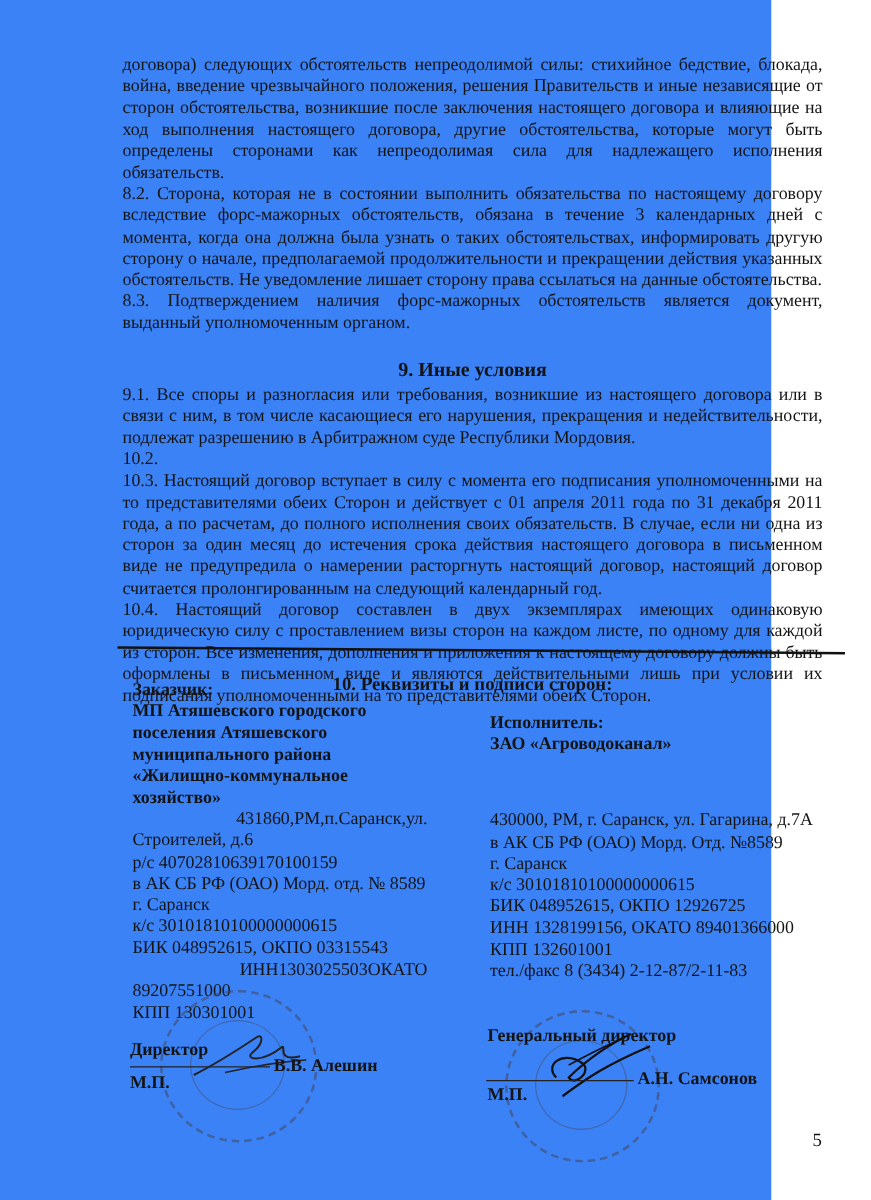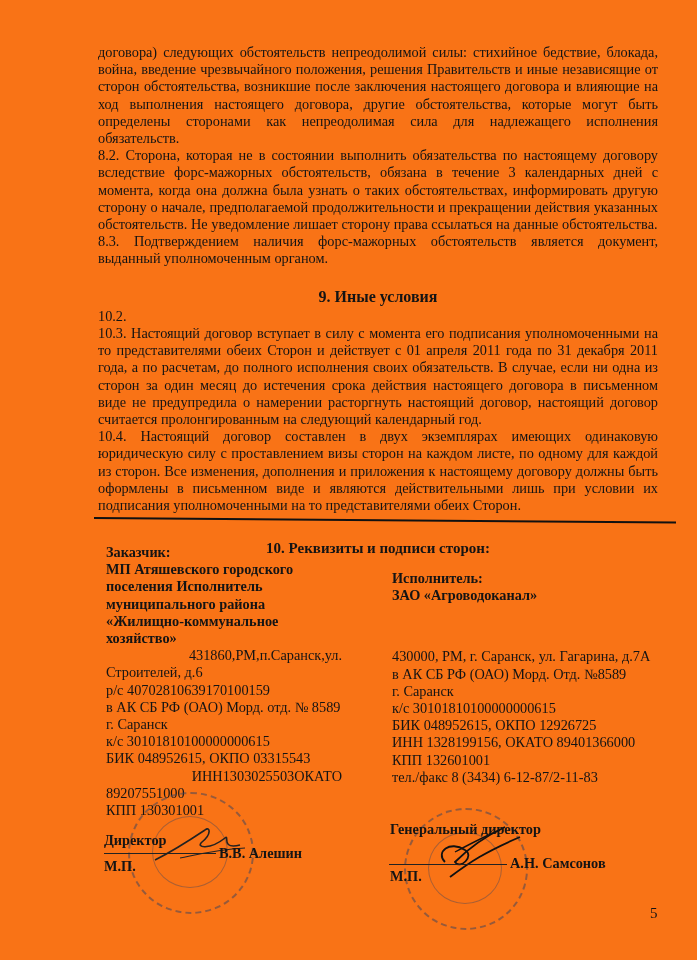--- a/index.html
+++ b/index.html
@@ -1,20 +1,20 @@
 <!DOCTYPE html>
 <html><head>
 <meta charset="utf-8">
 <style>
   html, body { margin: 0; padding: 0; }
   body {
     width: 697px; height: 960px; background: #ffffff; position: relative; overflow: hidden;
     font-family: "Liberation Serif", "DejaVu Serif", serif; color: #141414;
   }
-  .page { position: absolute; left: 0; top: 0; width: 697px; height: 960px; background: #f97316; }
+  .page { position: absolute; left: 0; top: 0; width: 617px; height: 960px; background: #3b82f6; }
   .body-text {
     position: absolute; left: 98px; top: 44px; width: 560px;
     font-size: 14.3px; line-height: 17.2px; text-align: justify;
   }
   .para { margin: 0; }
   .section-heading {
     text-align: center; font-weight: bold; margin: 20px 0 3px 0; font-size: 16px;
   }
   .divider {
     position: absolute; left: 94px; top: 517px; width: 582px; height: 2px;
@@ -47,33 +47,34 @@
 <body>
 
 <div class="page">
 
   <div class="body-text">
     <p class="para">договора) следующих обстоятельств непреодолимой силы: стихийное бедствие, блокада, война, введение чрезвычайного положения, решения Правительств и иные независящие от сторон обстоятельства, возникшие после заключения  настоящего договора и влияющие на ход выполнения настоящего договора, другие обстоятельства, которые могут быть определены сторонами как непреодолимая сила для надлежащего исполнения обязательств.</p>
     <p class="para">8.2. Сторона, которая не в состоянии выполнить обязательства по настоящему договору вследствие форс-мажорных обстоятельств, обязана в течение 3 календарных дней с момента, когда она должна была узнать о таких обстоятельствах, информировать другую сторону о начале, предполагаемой продолжительности и прекращении действия указанных обстоятельств. Не уведомление лишает сторону права ссылаться на данные обстоятельства.</p>
     <p class="para">8.3. Подтверждением наличия форс-мажорных обстоятельств является документ, выданный уполномоченным органом.</p>
 
     <div class="section-heading">9. Иные условия</div>
+    <p class="para">9.1. Все споры и разногласия или требования, возникшие из настоящего договора или в связи с ним, в том числе касающиеся его нарушения, прекращения и недействительности, подлежат разрешению в Арбитражном суде Республики Мордовия.</p>
     <p class="para">10.2.</p>
     <p class="para">10.3. Настоящий договор вступает в силу с момента его подписания уполномоченными на то представителями обеих Сторон и действует с 01 апреля 2011 года по 31 декабря 2011 года, а по расчетам, до полного исполнения своих обязательств. В случае, если ни одна из сторон за один месяц до истечения срока действия настоящего договора в письменном виде не предупредила о намерении расторгнуть настоящий договор, настоящий договор считается пролонгированным на следующий календарный год.</p>
     <p class="para">10.4. Настоящий договор составлен в двух экземплярах имеющих одинаковую юридическую силу с проставлением визы сторон на каждом листе, по одному для каждой из сторон. Все изменения, дополнения и приложения к настоящему договору должны быть оформлены в письменном виде и являются действительными лишь при условии их подписания уполномоченными на то представителями обеих Сторон.</p>
   </div>
 
   <div class="divider"></div>
 
   <div class="req-heading">10. Реквизиты и подписи сторон:</div>
 
   <div class="col col-left">
     <div class="bold">Заказчик:</div>
     <div class="bold">МП Атяшевского городского</div>
-    <div class="bold">поселения Исполнитель</div>
+    <div class="bold">поселения Атяшевского</div>
     <div class="bold">муниципального района</div>
     <div class="bold">«Жилищно-коммунальное</div>
     <div class="bold">хозяйство»</div>
     <div class="justify-row">
       <span>431860,</span>
       <span>РМ,</span>
       <span>п.</span>
       <span>Саранск,</span>
       <span>ул.</span>
     </div>
@@ -107,21 +108,21 @@
     <div class="bold">Исполнитель:</div>
     <div class="bold">ЗАО «Агроводоканал»</div>
     <div class="gap"></div>
     <div>430000, РМ, г. Саранск, ул. Гагарина, д.7А</div>
     <div>в АК СБ РФ (ОАО) Морд. Отд. №8589</div>
     <div>г. Саранск</div>
     <div>к/с 30101810100000000615</div>
     <div>БИК 048952615, ОКПО 12926725</div>
     <div>ИНН 1328199156, ОКАТО 89401366000</div>
     <div>КПП 132601001</div>
-    <div>тел./факс 8 (3434) 6-12-87/2-11-83</div>
+    <div>тел./факс 8 (3434) 2-12-87/2-11-83</div>
   </div>
 
   <div class="stamp" style="left:404px; top:808px; width:120px; height:118px;"></div>
   <div class="stamp-inner" style="left:428px; top:832px; width:72px; height:70px;"></div>
   <svg class="signature" style="left:425px; top:822px;" width="110" height="60" viewBox="0 0 110 60">
     <path d="M20 40 C10 30, 25 18, 40 28 C50 34, 35 48, 30 40 C45 25, 65 12, 80 5" stroke="#111" stroke-width="1.8" fill="none"></path>
     <path d="M25 55 C45 40, 60 30, 95 15" stroke="#111" stroke-width="1.8" fill="none"></path>
     <path d="M30 30 C45 22, 60 14, 75 8" stroke="#111" stroke-width="1.4" fill="none"></path>
   </svg>
   <div class="sig-block" style="left:390px; top:821px;">Генеральный директор</div>

